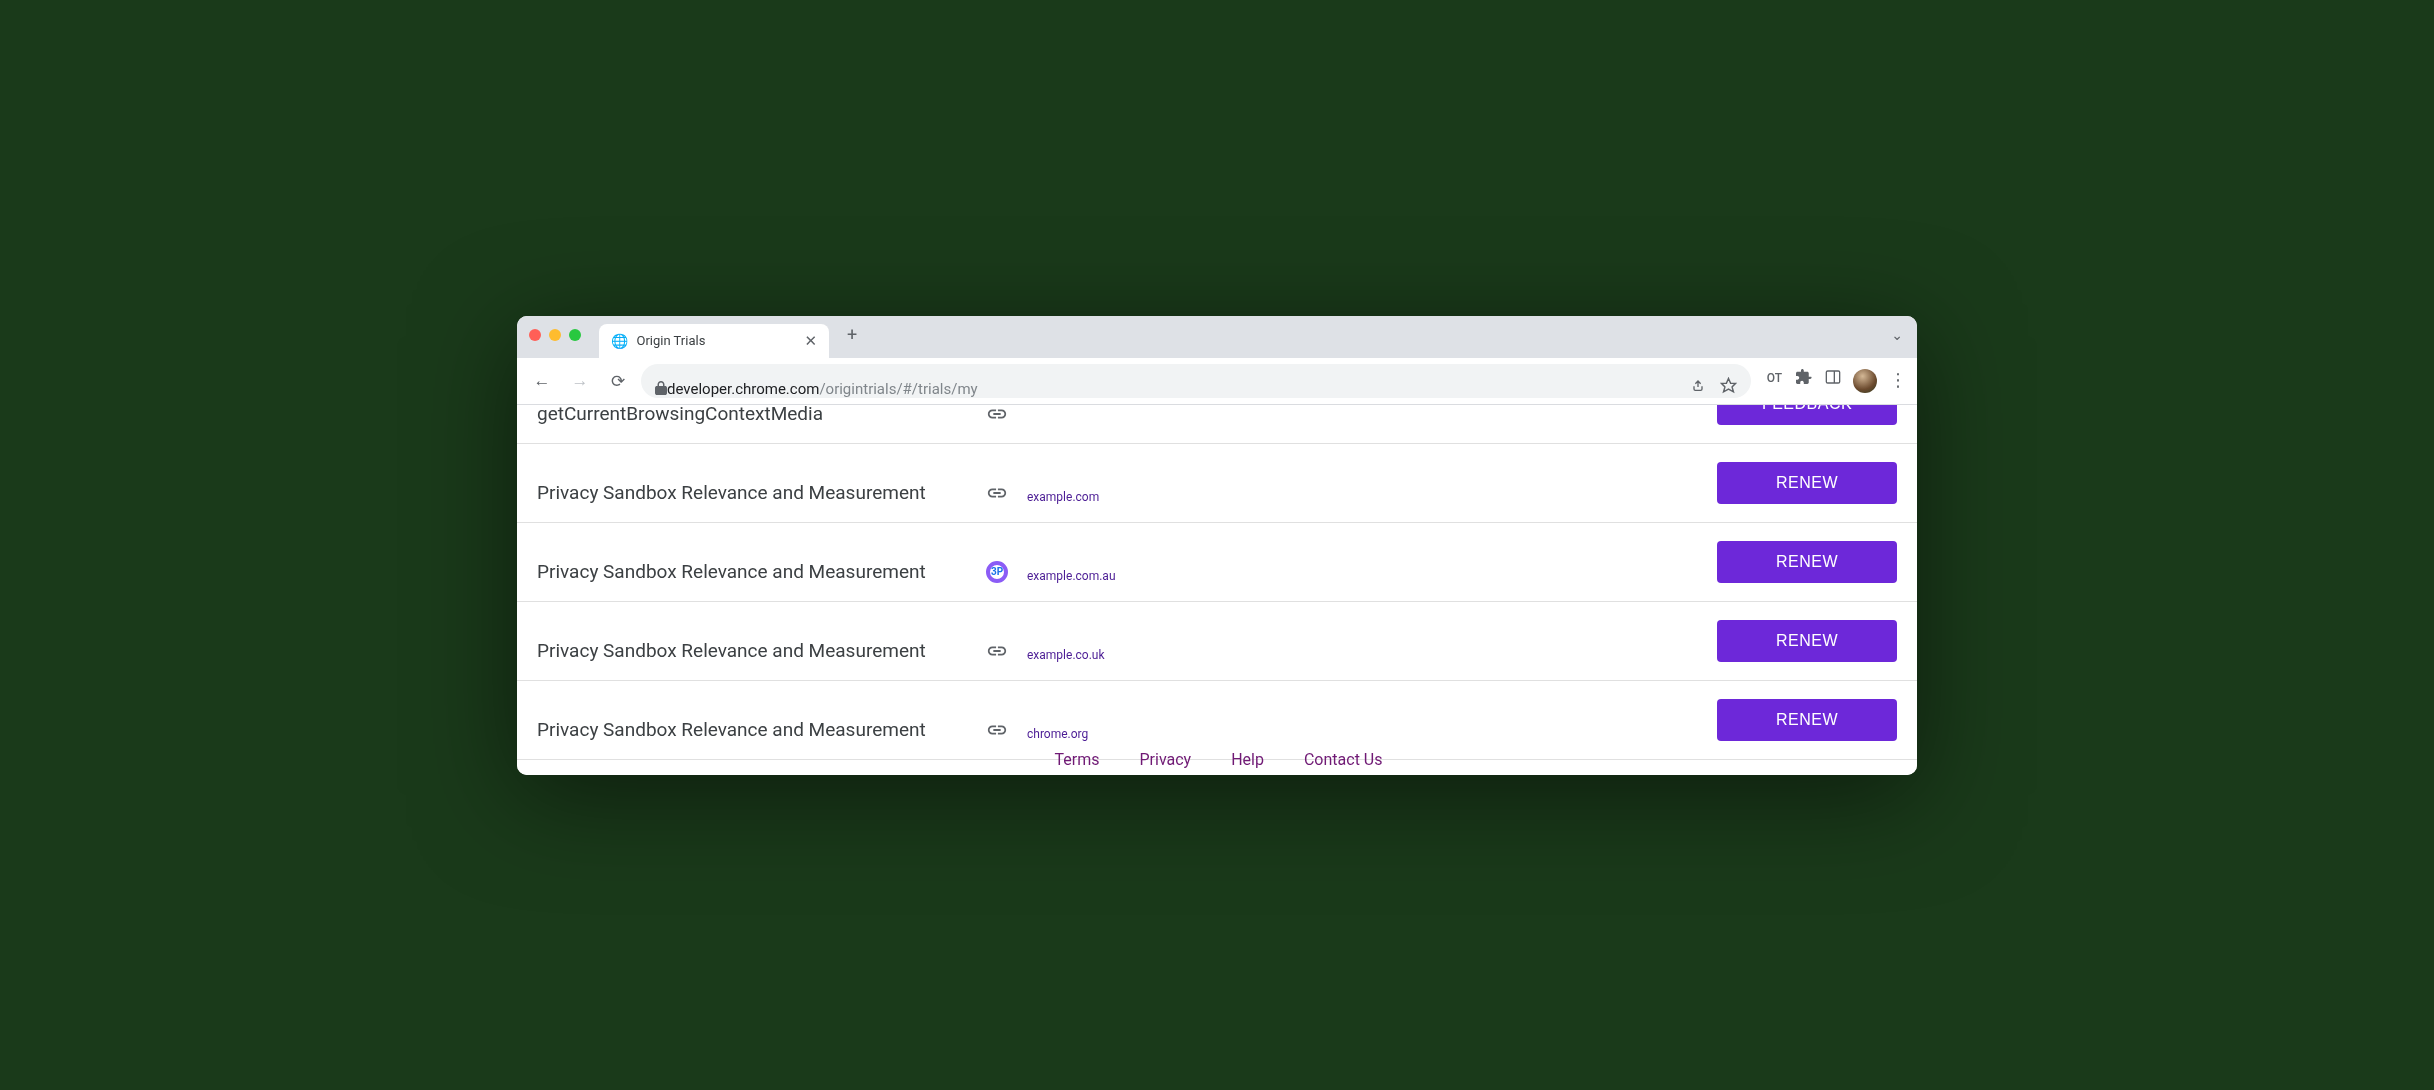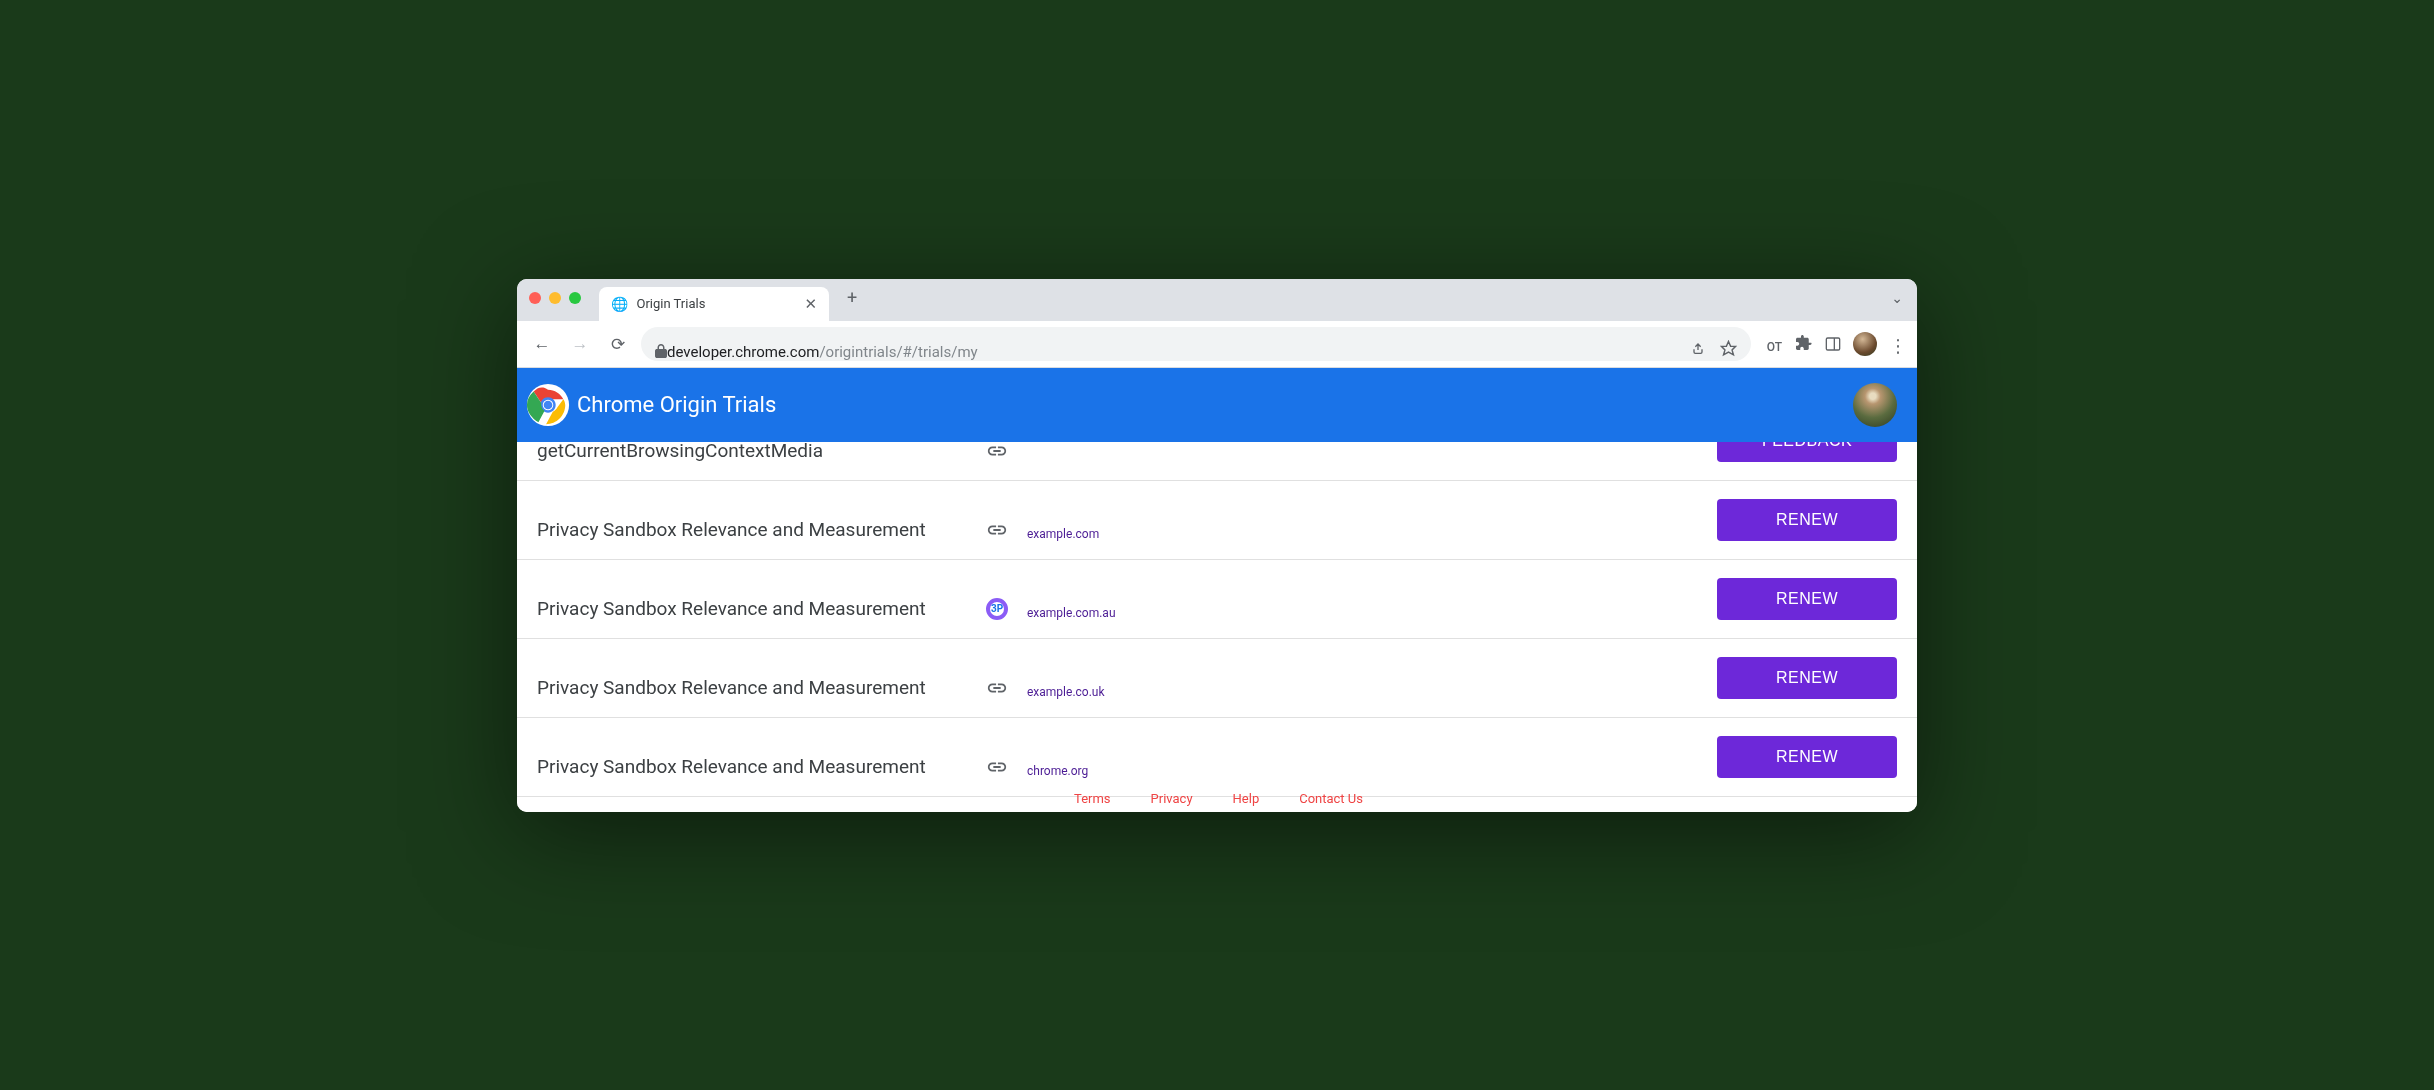--- a/index.html
+++ b/index.html
@@ -99,21 +99,21 @@
     display: flex;
     align-items: flex-end;
     padding: 0 14px;
     color: #202124;
     font-size: 15px;
   }
   .omnibox .lock { color: #5f6368; font-size: 13px; }
   .omnibox .domain { color: #202124; }
   .omnibox .path { color: #80868b; }
   .omni-right { margin-left: auto; display: flex; gap: 14px; align-items: center; color: #5f6368; }
-  .toolbar-right { display: flex; align-items: flex-end; gap: 12px; color: #5f6368; padding-left: 6px; }
+  .toolbar-right { display: flex; align-items: flex-start; gap: 12px; color: #5f6368; padding-left: 6px; }
   .ot-badge {
     font-size: 12px; font-weight: 500; color: #5f6368;
     border: none; padding: 2px 2px;
   }
   .avatar-small {
     width: 24px; height: 24px; border-radius: 50%;
     background: radial-gradient(circle at 40% 30%, #d4b896, #6b4a2e 60%, #2c3a1f);
   }
   .menu-dots { font-size: 18px; }
   .app-header {
@@ -192,22 +192,22 @@
     cursor: pointer;
     text-align: center;
   }
   .footer-links {
     position: absolute;
     bottom: 6px;
     left: 3px; right: 0;
     display: flex;
     justify-content: center;
     gap: 40px;
-    font-size: 13px;
-    color: #ef4444;
+    font-size: 16px;
+    color: #701a75;
     background: transparent;
   }
   .footer-links span { cursor: pointer; }
 </style>
 </head>
 <body>
 
 <div class="window-wrap">
 <div class="browser">
 
@@ -261,36 +261,20 @@
         <svg width="16" height="16" viewBox="0 0 24 24" fill="none" stroke="#5f6368" stroke-width="2">
               <rect x="2" y="3" width="20" height="18" rx="2"></rect>
               <line x1="14" y1="3" x2="14" y2="21"></line>
             </svg>
       </span>
       <div class="avatar-small"></div>
       <span class="menu-dots">⋮</span>
     </div>
   </div>
 
-  <div class="app-header">
-    <div class="chrome-logo">
-      <svg viewBox="0 0 48 48">
-            <circle cx="24" cy="24" r="22" fill="#fff"></circle>
-            <path fill="#EA4335" d="M24 8c7 0 13 4 16 10H24c-3 0-5.5 1.5-7 4L9 10c4-4 9-6 15-2z"></path>
-            <path fill="#4285F4" d="M24 16c4.4 0 8 3.6 8 8s-3.6 8-8 8-8-3.6-8-8 3.6-8 8-8z"></path>
-            <path fill="#34A853" d="M9 10l8 12c0 3 1.5 5.5 4 7l-7 13C7 38 2 31 2 24c0-5 2.5-10 7-14z"></path>
-            <path fill="#FBBC05" d="M40 18c2 3 2 6 2 6 0 11-9 20-20 20l7-13c2-1 4-3 5-5l6-8z"></path>
-            <circle cx="24" cy="24" r="7" fill="#4285F4"></circle>
-            <circle cx="24" cy="24" r="5.5" fill="#fff"></circle>
-            <circle cx="24" cy="24" r="4.5" fill="#4285F4"></circle>
-          </svg>
-    </div>
-    <div class="app-title">Chrome Origin Trials</div>
-    <div class="avatar-large"></div>
-  </div>
 
   <div class="content">
     <div class="trial-list">
 
       <div class="trial-row partial-top">
         <div class="trial-name">getCurrentBrowsingContextMedia</div>
         <div class="icon-slot link-icon">
           <svg viewBox="0 0 24 24" fill="#5f6368">
                 <path d="M3.9 12c0-1.7 1.4-3.1 3.1-3.1h4V7H7c-2.8 0-5 2.2-5 5s2.2 5 5 5h4v-1.9H7c-1.7 0-3.1-1.4-3.1-3.1zM8 13h8v-2H8v2zm9-6h-4v1.9h4c1.7 0 3.1 1.4 3.1 3.1s-1.4 3.1-3.1 3.1h-4V17h4c2.8 0 5-2.2 5-5s-2.2-5-5-5z"></path>
               </svg>

